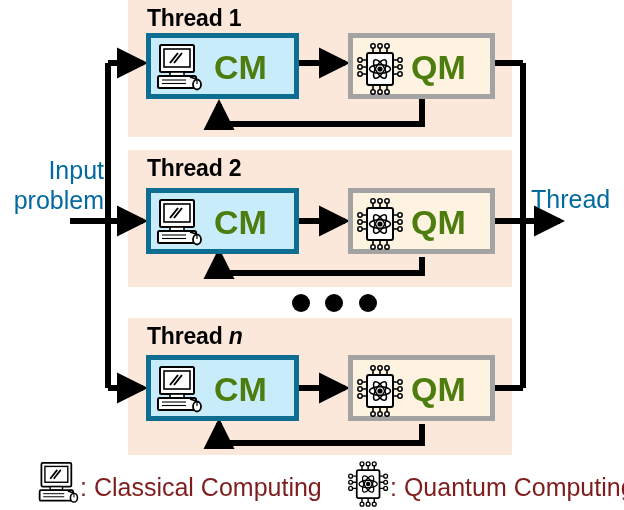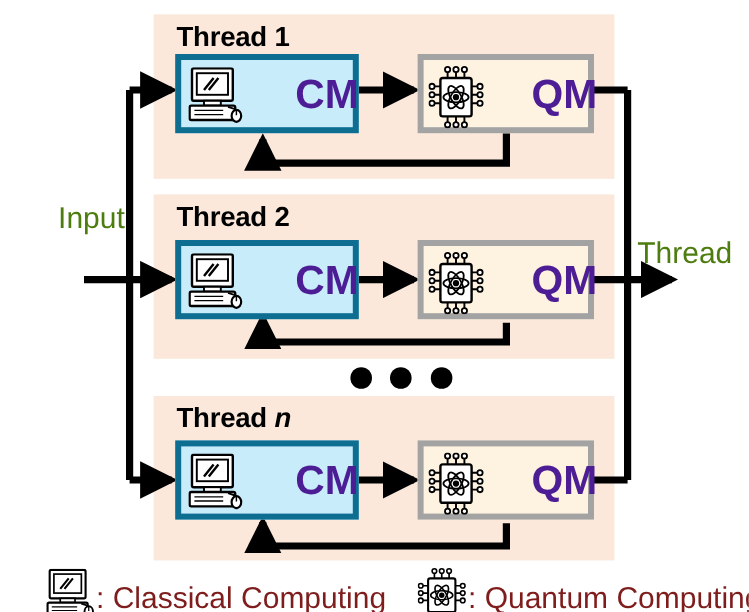--- a/index.html
+++ b/index.html
@@ -9,21 +9,21 @@
   }
   body {
     width: 624px;
     height: 510px;
     font-family: "Liberation Sans", sans-serif;
     position: relative;
     overflow: hidden;
   }
   #stage {
     position: absolute;
-    left: 0; top: 12px;
+    left: 0; top: 0;
     width: 624px;
     height: 478px;
   }
   svg.layer {
     position: absolute;
     left: 0; top: 0;
     width: 624px;
     height: 510px;
   }
   .panel {
@@ -52,32 +52,31 @@
     position: absolute;
     background: #fdf3e0;
     border: 5px solid #a3a3a3;
     box-sizing: border-box;
   }
   .box-text {
     position: absolute;
     font-family: "Liberation Sans", sans-serif;
     font-weight: bold;
     font-size: 34px;
-    color: #4c1d95;
+    color: #4d7c0f;
     white-space: nowrap;
-    margin-left: 32px;
   }
   .icon-holder {
     position: absolute;
   }
   .side-text {
     position: absolute;
     font-family: "Liberation Sans", sans-serif;
     font-size: 25px;
-    color: #4d7c0f;
+    color: #0369a1;
     white-space: nowrap;
     line-height: 30px;
   }
   .legend-text {
     position: absolute;
     font-family: "Liberation Sans", sans-serif;
     font-size: 25px;
     color: #7f1d1d;
     white-space: nowrap;
   }
@@ -335,20 +334,21 @@
           <ellipse cx="23" cy="26" rx="10.5" ry="4.3" transform="rotate(120 23 26)"></ellipse>
         </g>
         <circle cx="23" cy="26" r="2.6" fill="#000000"></circle>
       </svg>
     </span>
     <span class="box-text" style="left:58px; top:10px;">QM</span>
   </div>
 
   <div class="side-text" style="left:0px; top:155px; width:104px; text-align:right;">
     <div>Input</div>
+    <div>problem</div>
   </div>
 
   <div class="side-text" style="left:531px; top:184px;">
     <span>Thread</span>
   </div>
 
   <div class="icon-holder" style="left:38px; top:462px;">
     <svg width="42" height="44" viewBox="0 0 46 50" xmlns="http://www.w3.org/2000/svg">
       <rect x="3" y="1" width="34" height="27" rx="1.5" fill="#ffffff" stroke="#000000" stroke-width="2"></rect>
       <rect x="7" y="5" width="26" height="18" fill="#ffffff" stroke="#000000" stroke-width="1.6"></rect>

